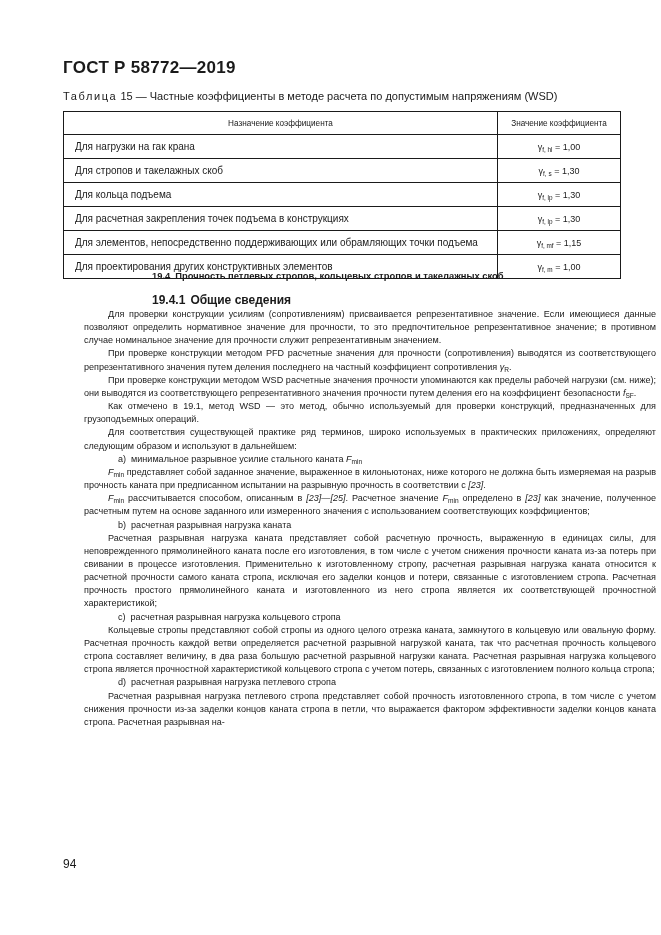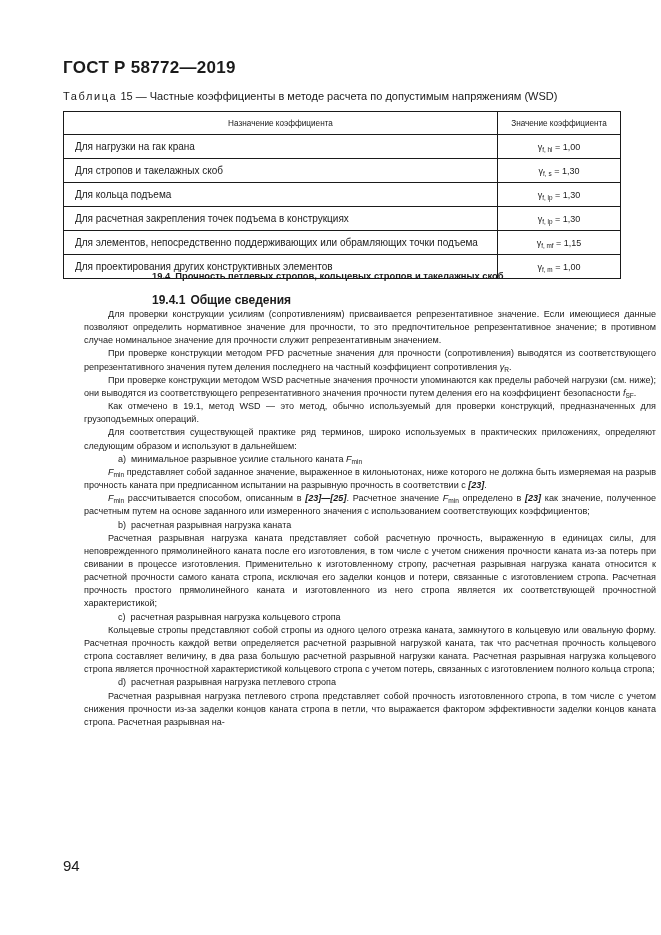--- a/index.html
+++ b/index.html
@@ -105,34 +105,34 @@
   }
   p.para {
     margin: 0;
     font-size: 9.05px;
     line-height: 13.15px;
     text-align: justify;
     text-indent: 24px;
     hyphens: manual;
   }
   p.para.item { text-indent: 34px; }
-  .ref { font-style: italic; font-weight: bold; }
+  .ref { font-style: italic; font-weight: normal; }
   .mvar { font-style: italic; }
   .mvar sub, .msub {
     font-size: 6.6px;
     font-style: normal;
     vertical-align: baseline;
     position: relative;
     bottom: -2px;
   }
   .page-number {
     position: absolute;
     left: 63px;
     top: 857px;
-    font-size: 15px;
+    font-size: 12px;
   }
 </style>
 </head>
 <body>
 
 <div class="page">
 
   <div class="doc-header">ГОСТ Р 58772—2019</div>
 
   <div class="table-caption">

